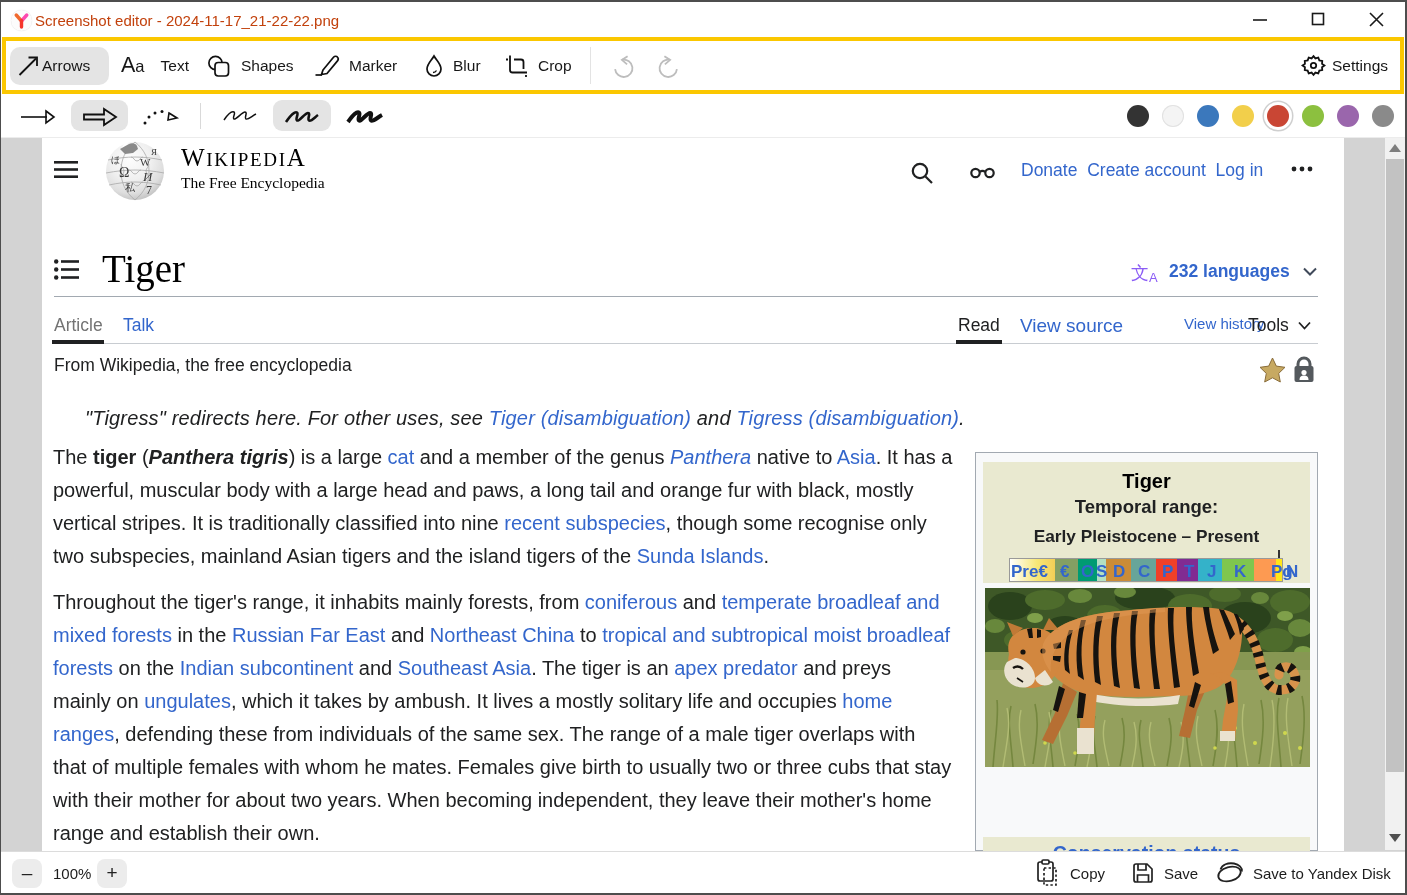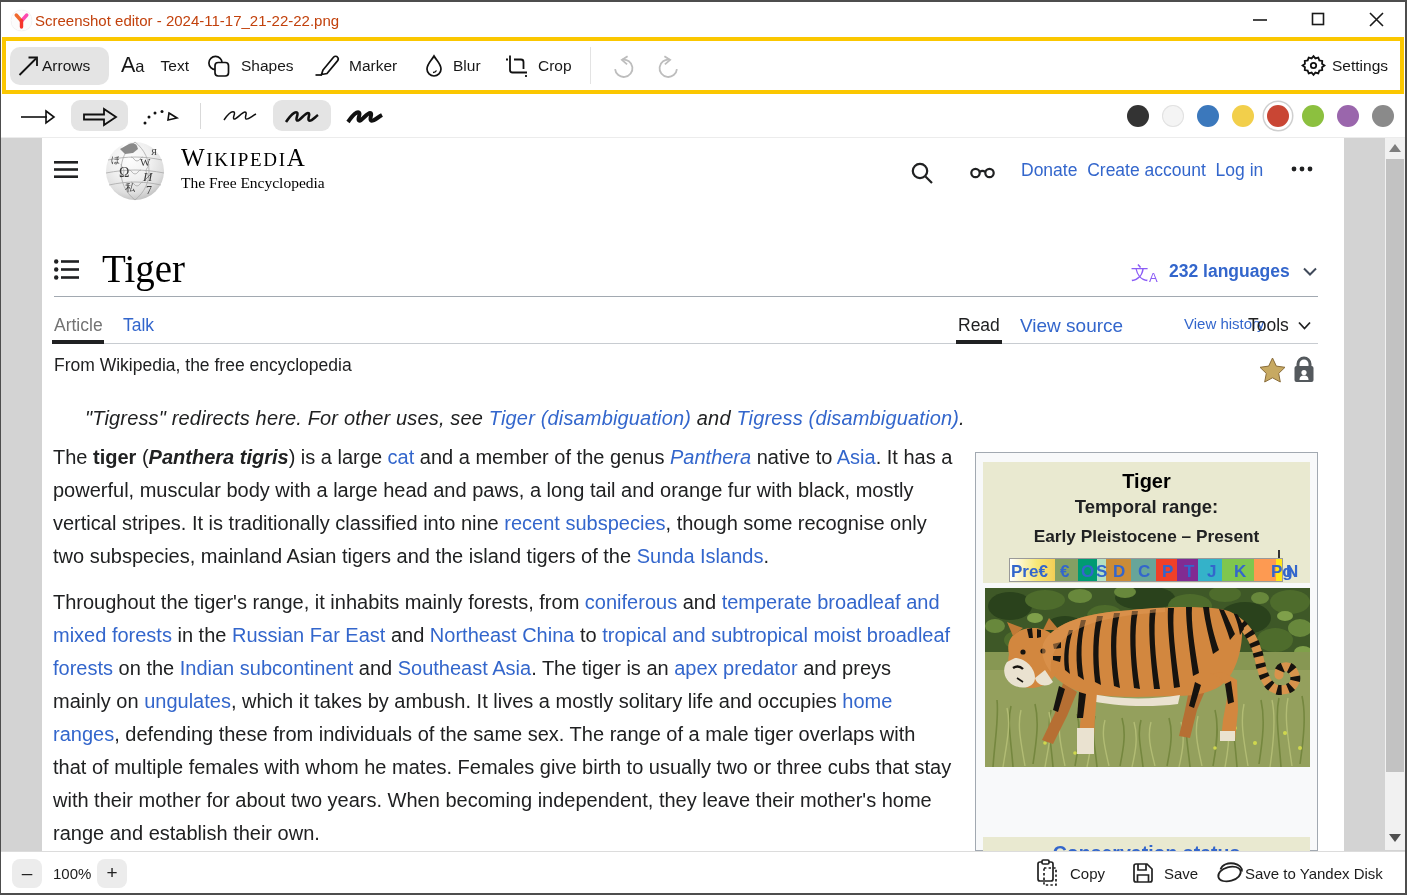--- a/index.html
+++ b/index.html
@@ -482,16 +482,16 @@
       <path d="M7 3 L7 9 L15 9 L15 3"></path>
       <path d="M6.5 21 L6.5 14 L17.5 14 L17.5 21"></path>
     </svg>
     <span style="margin-left:9px">Save</span>
   </div>
   <div class="bbt" style="left:1214px">
     <svg width="30" height="26" viewBox="0 0 30 26" fill="none" stroke="#222" stroke-width="1.8">
       <ellipse cx="14.5" cy="14" rx="11.5" ry="7" transform="rotate(-16 14.5 14)"></ellipse>
       <path d="M5.5 9.5 C7 4.5 13 2.5 19 3.5 C24 4.4 27.5 7.5 26.8 11.5"></path>
     </svg>
-    <span style="">Save to Yandex Disk</span>
+    <span style="margin-left:8px">Save to Yandex Disk</span>
   </div>
 </div>
 <div id="winborder"></div>
 
 </body></html>

